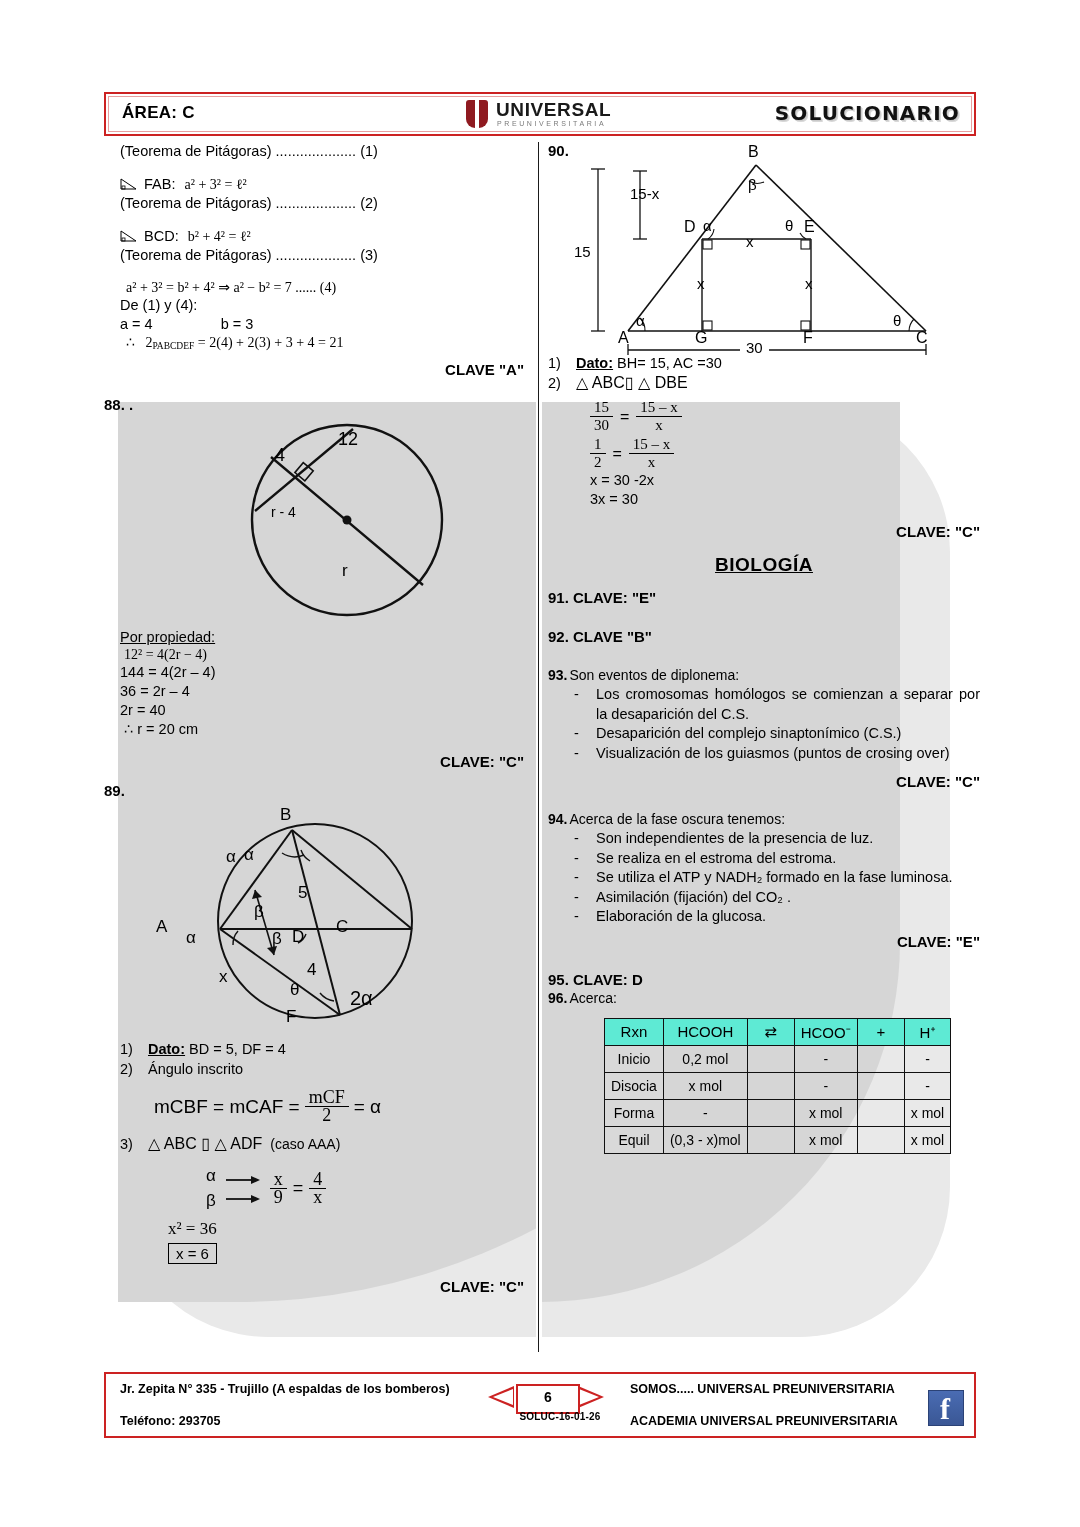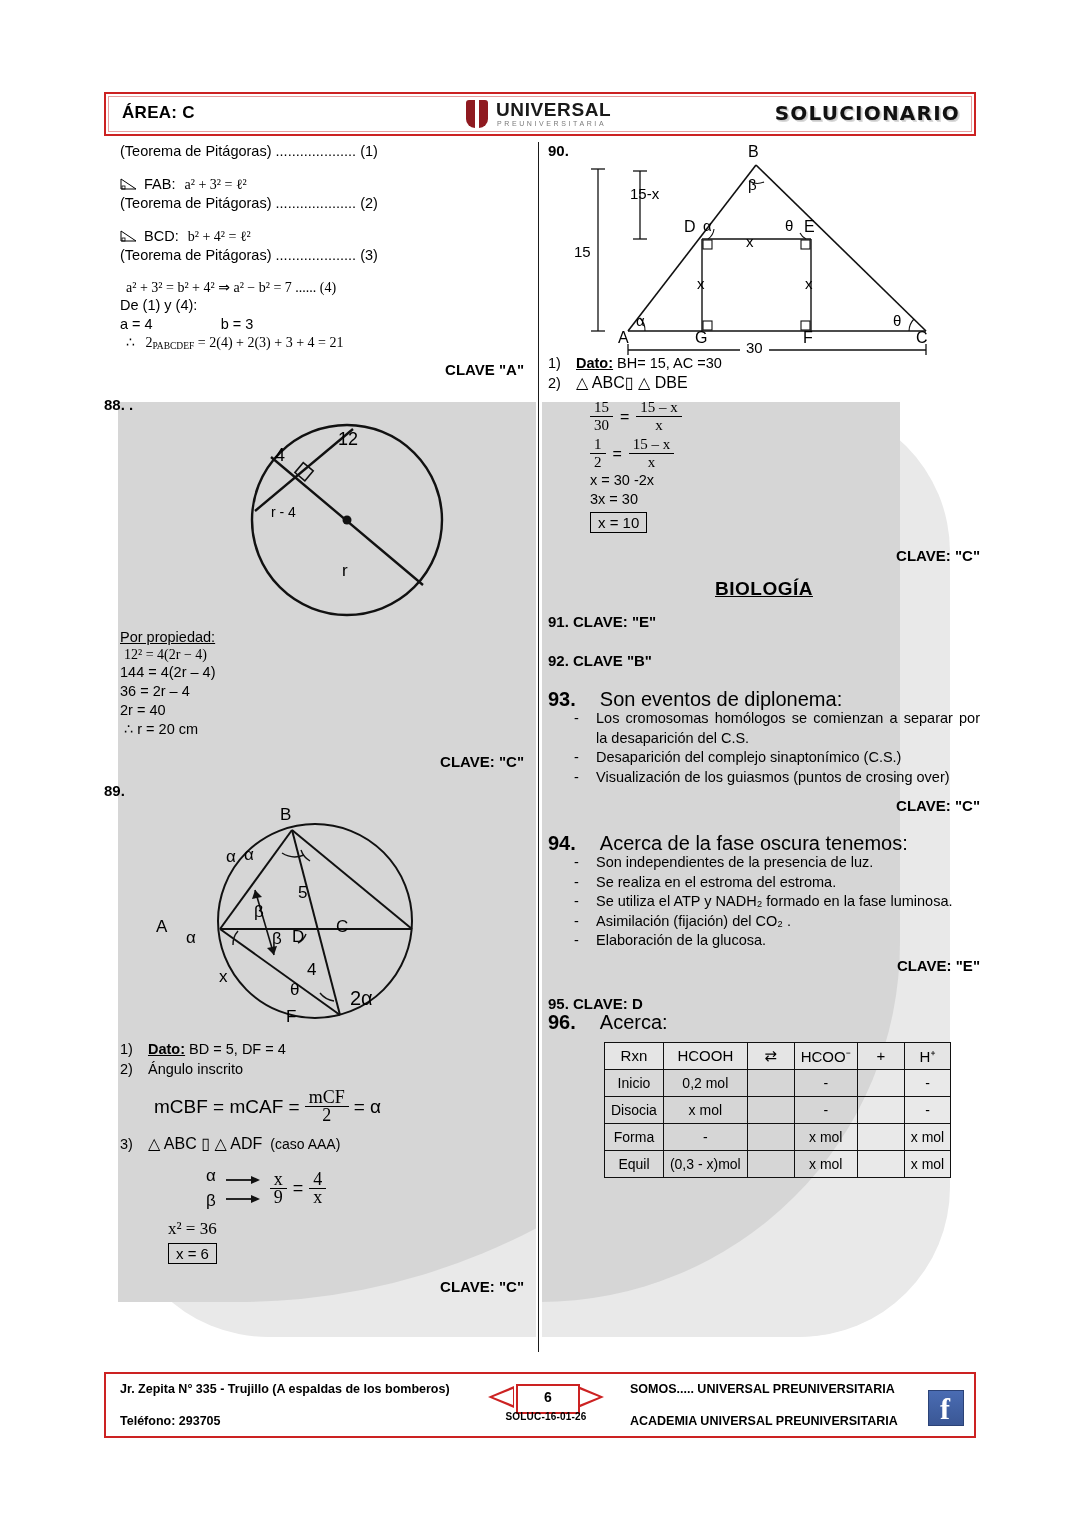--- a/index.html
+++ b/index.html
@@ -48,21 +48,21 @@
   .tri-ico{display:inline-block;width:17px;height:12px;position:relative;vertical-align:-1px;margin-right:3px;}
   .tri-ico svg{position:absolute;left:0;top:0;}
 
   .clave{text-align:right;font-weight:bold;font-size:15px;}
   .clave-left{padding-right:6px;}
 
   .section-title{text-align:center;font-weight:bold;font-size:19px;text-decoration:underline;
                  letter-spacing:.5px;margin:14px 0 12px 0;}
 
   .qnum{font-weight:bold;}
-  .qrow{display:flex;gap:24px;font-size:20px;line-height:19px;}
+  .qrow{display:flex;gap:2px;font-size:14px;line-height:19px;}
   .qrow .n{font-weight:bold;flex:0 0 auto;}
   .bullets{margin:0;padding:0 0 0 22px;list-style:none;}
   .bullets li{position:relative;font-size:14.5px;line-height:19.5px;padding-left:26px;text-align:justify;}
   .bullets li:before{content:"-";position:absolute;left:4px;top:0;}
 
   .numlist{display:flex;gap:8px;font-size:14.5px;line-height:20px;}
   .numlist .lbl{flex:0 0 20px;}
   .u{text-decoration:underline;}
   .bx{display:inline-block;border:1px solid #000;padding:1px 7px;font-size:15px;}
 
@@ -71,21 +71,21 @@
   .frac .num{display:block;border-bottom:1px solid #000;padding:0 4px;line-height:17px;font-size:15px;}
   .frac .den{display:block;padding:0 4px;line-height:17px;font-size:15px;}
 
   
   .diagram{position:relative;}
 
   
   .chem{border-collapse:collapse;margin-left:56px;margin-top:10px;}
   .chem td{border:1px solid #111;font-size:14px;text-align:center;padding:2px 6px;height:22px;
            font-family:"Liberation Sans",sans-serif;}
-  .chem .hd{background:#e5e5e5;font-size:15px;}
+  .chem .hd{background:#5eead4;font-size:15px;}
   .chem .rowhd{background:#d9d9d9;}
   .chem .narrow{width:34px;}
 
   
   .footer{position:absolute;left:104px;top:1372px;width:872px;height:66px;border:2px solid #cc2222;
           box-sizing:border-box;background:#fff;z-index:5;}
   .f-line1{position:absolute;left:14px;top:8px;font-size:12.5px;font-weight:bold;}
   .f-line2{position:absolute;left:14px;top:40px;font-size:12.5px;font-weight:bold;}
   .f-right1{position:absolute;left:524px;top:8px;font-size:12.5px;font-weight:bold;}
   .f-right2{position:absolute;left:524px;top:40px;font-size:12.5px;font-weight:bold;}
@@ -93,21 +93,21 @@
   .rb-box{position:absolute;left:28px;top:0;width:60px;height:26px;border:2px solid #cc2222;background:#fff;
           text-align:center;font-size:14px;font-weight:bold;line-height:23px;}
   .rb-l{position:absolute;left:0;top:2px;width:0;height:0;border-top:11px solid transparent;
         border-bottom:11px solid transparent;border-right:26px solid #cc2222;}
   .rb-l2{position:absolute;left:5px;top:5px;width:0;height:0;border-top:8px solid transparent;
          border-bottom:8px solid transparent;border-right:20px solid #fff;}
   .rb-r{position:absolute;right:0;top:2px;width:0;height:0;border-top:11px solid transparent;
         border-bottom:11px solid transparent;border-left:26px solid #cc2222;}
   .rb-r2{position:absolute;right:5px;top:5px;width:0;height:0;border-top:8px solid transparent;
          border-bottom:8px solid transparent;border-left:20px solid #fff;}
-  .rb-code{position:absolute;left:0;top:27px;width:116px;text-align:center;font-size:10px;font-weight:bold;
+  .rb-code{position:absolute;left:14px;top:27px;width:116px;text-align:center;font-size:10px;font-weight:bold;
            letter-spacing:.2px;}
   .fb{position:absolute;right:10px;top:16px;width:34px;height:34px;
       background:linear-gradient(#4a6cb3,#3a5795);border:1px solid #2b4276;}
   .fb span{position:absolute;left:11px;top:1px;color:#fff;font-size:30px;font-weight:bold;
            font-family:"Liberation Serif",serif;line-height:33px;}
 </style>
 </head>
 <body>
 
 <div class="page">
@@ -399,21 +399,20 @@
         <span class="den">2</span>
       </span>
       <span style="font-size:16px">=</span>
       <span class="frac">
         <span class="num">15 – x</span>
         <span class="den">x</span>
       </span>
     </div>
     <div class="t" style="margin-left:42px">x = 30 -2x</div>
     <div class="t" style="margin-left:42px">3x = 30</div>
-    <div style="margin:3px 0 0 42px"><span class="bx">x = 10</span></div>
     <div class="spacer14"></div>
     <div class="clave">CLAVE: "C"</div>
 
     <div class="section-title">BIOLOGÍA</div>
 
     <div class="t" style="font-weight:bold;font-size:15px">91. CLAVE: "E"</div>
     <div class="spacer20"></div>
     <div class="t" style="font-weight:bold;font-size:15px">92. CLAVE "B"</div>
     <div class="spacer20"></div>
 

